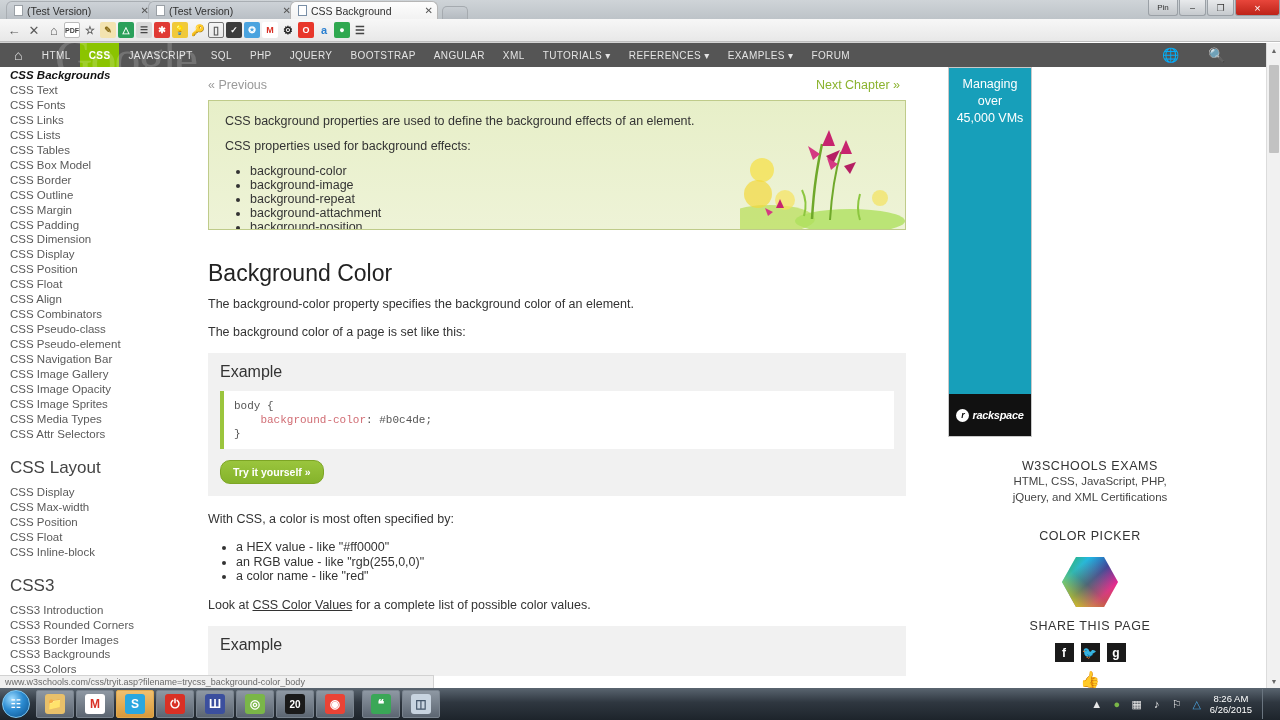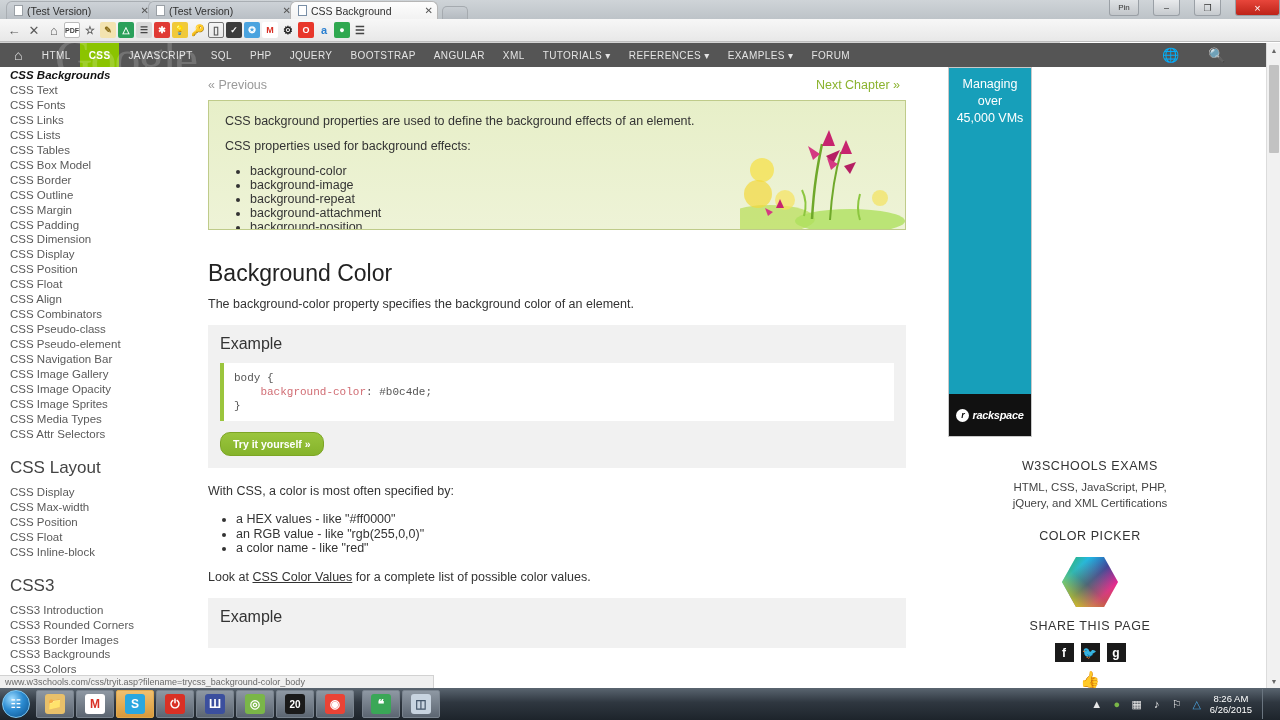--- a/index.html
+++ b/index.html
@@ -43,21 +43,21 @@
   .tab .tlabel { flex:1; overflow:hidden; text-overflow:ellipsis; }
   .tab .tclose { font-size:10px; color:#555; margin-left:4px; }
   .newtab {
     width:26px; height:13px; margin-left:10px; margin-bottom:0px;
     background:linear-gradient(#c9ced3,#b4bac0);
     border:1px solid #a5aaaf; border-bottom:none;
     border-radius:5px 5px 0 0;
   }
   .winbtns { position:absolute; right:0; top:0; display:flex; height:17px; }
   .winbtns div {
-    width:27px; height:16px; margin-left:14px;
+    width:27px; height:16px; margin-left:1px;
     border:1px solid #9aa0a6; border-top:none;
     border-radius:0 0 3px 3px;
     background:linear-gradient(#e8eaec,#c6cace);
     font-size:9px; color:#333; display:flex; align-items:center; justify-content:center;
   }
   .winbtns div.close { background:linear-gradient(#e8463b,#bd2318); color:#fff; width:45px; font-size:11px;}
   .winbtns div.pin { width:30px; background:linear-gradient(#dfe2e5,#c2c6ca); font-size:8px;}
 
   .navbar {
     position:absolute; left:0; top:19px; width:1280px; height:23px;
@@ -157,21 +157,21 @@
   .adbox .adtxt { text-align:center; font-size:12.5px; line-height:17px; padding-top:8px; font-family:"Liberation Sans Narrow","Liberation Sans",sans-serif;}
   .adbox .adlogo {
     position:absolute; left:0; bottom:0; width:100%; height:42px; background:#111;
     display:flex; align-items:center; justify-content:center; gap:3px;
   }
   .adbox .adlogo .mark { width:13px; height:13px; border-radius:50%; background:#fff; color:#111; font-size:9px; display:flex; align-items:center; justify-content:center; font-style:italic; font-weight:bold;}
   .adbox .adlogo .name { font-size:11px; font-weight:bold; font-style:italic; letter-spacing:-.3px;}
 
   .rpanel { position:absolute; left:0; top:0; width:328px; text-align:center; }
   .rtitle { font-size:12.5px; color:#333; letter-spacing:.6px; }
-  .rsub { font-size:11.5px; color:#444; line-height:16px; margin-top:6px;}
+  .rsub { font-size:11.5px; color:#444; line-height:16px; }
   .hexwrap { margin-top:12px; display:flex; justify-content:center; }
   .social { margin-top:10px; display:flex; justify-content:center; gap:7px; }
   .sbtn { width:19px; height:19px; background:#1a1a1a; color:#fff; display:flex; align-items:center; justify-content:center; font-size:12px; font-weight:bold; }
   .thumb { margin-top:8px; font-size:16px; color:#222; }
 
   
   .vscroll { position:absolute; right:0; top:0; width:14px; height:645px; background:#f1f1f1; border-left:1px solid #dcdcdc;}
   .vscroll .thumbbar { position:absolute; left:2px; top:22px; width:10px; height:88px; background:#c2c2c2; border-radius:1px;}
   .vscroll .arrow { position:absolute; left:0; width:14px; height:14px; display:flex; align-items:center; justify-content:center; font-size:7px; color:#666;}
   .vscroll .arrow.up { top:0; }
@@ -367,32 +367,33 @@
           <path d="M36 84 l4 -9 4 9 z" fill="#c7246e"></path>
           <path d="M33 88 l-8 -4 3 8 z" fill="#d53a82"></path>
           <path d="M62 66 q6 12 2 26" stroke="#8cc63f" stroke-width="2" fill="none"></path>
           <path d="M120 70 q-4 14 0 26" stroke="#8cc63f" stroke-width="2" fill="none"></path>
           <circle cx="140" cy="74" r="8" fill="#f5e04a" opacity=".6"></circle>
         </svg>
       </div>
 
       <h1 class="secttitle">Background Color</h1>
       <p class="para">The background-color property specifies the background color of an element.</p>
+      <p class="para">The background color of a page is set like this:</p>
 
       <div class="example">
         <h3>Example</h3>
         <div class="codebox"><span>body {</span>
     <span class="prop">background-color</span>: <span class="val">#b0c4de;</span>
 <span>}</span></div>
         <div class="tryit">Try it yourself »</div>
       </div>
 
       <p class="para" style="margin-top:16px;">With CSS, a color is most often specified by:</p>
       <ul class="bullets">
-        <li>a HEX values - like "#ff0000"</li>
+        <li>a HEX value - like "#ff0000"</li>
         <li>an RGB value - like "rgb(255,0,0)"</li>
         <li>a color name - like "red"</li>
       </ul>
       <p class="para"><span>Look at </span><a>CSS Color Values</a><span> for a complete list of possible color values.</span></p>
 
       <div class="example">
         <h3>Example</h3>
 
       </div>
     </div>

